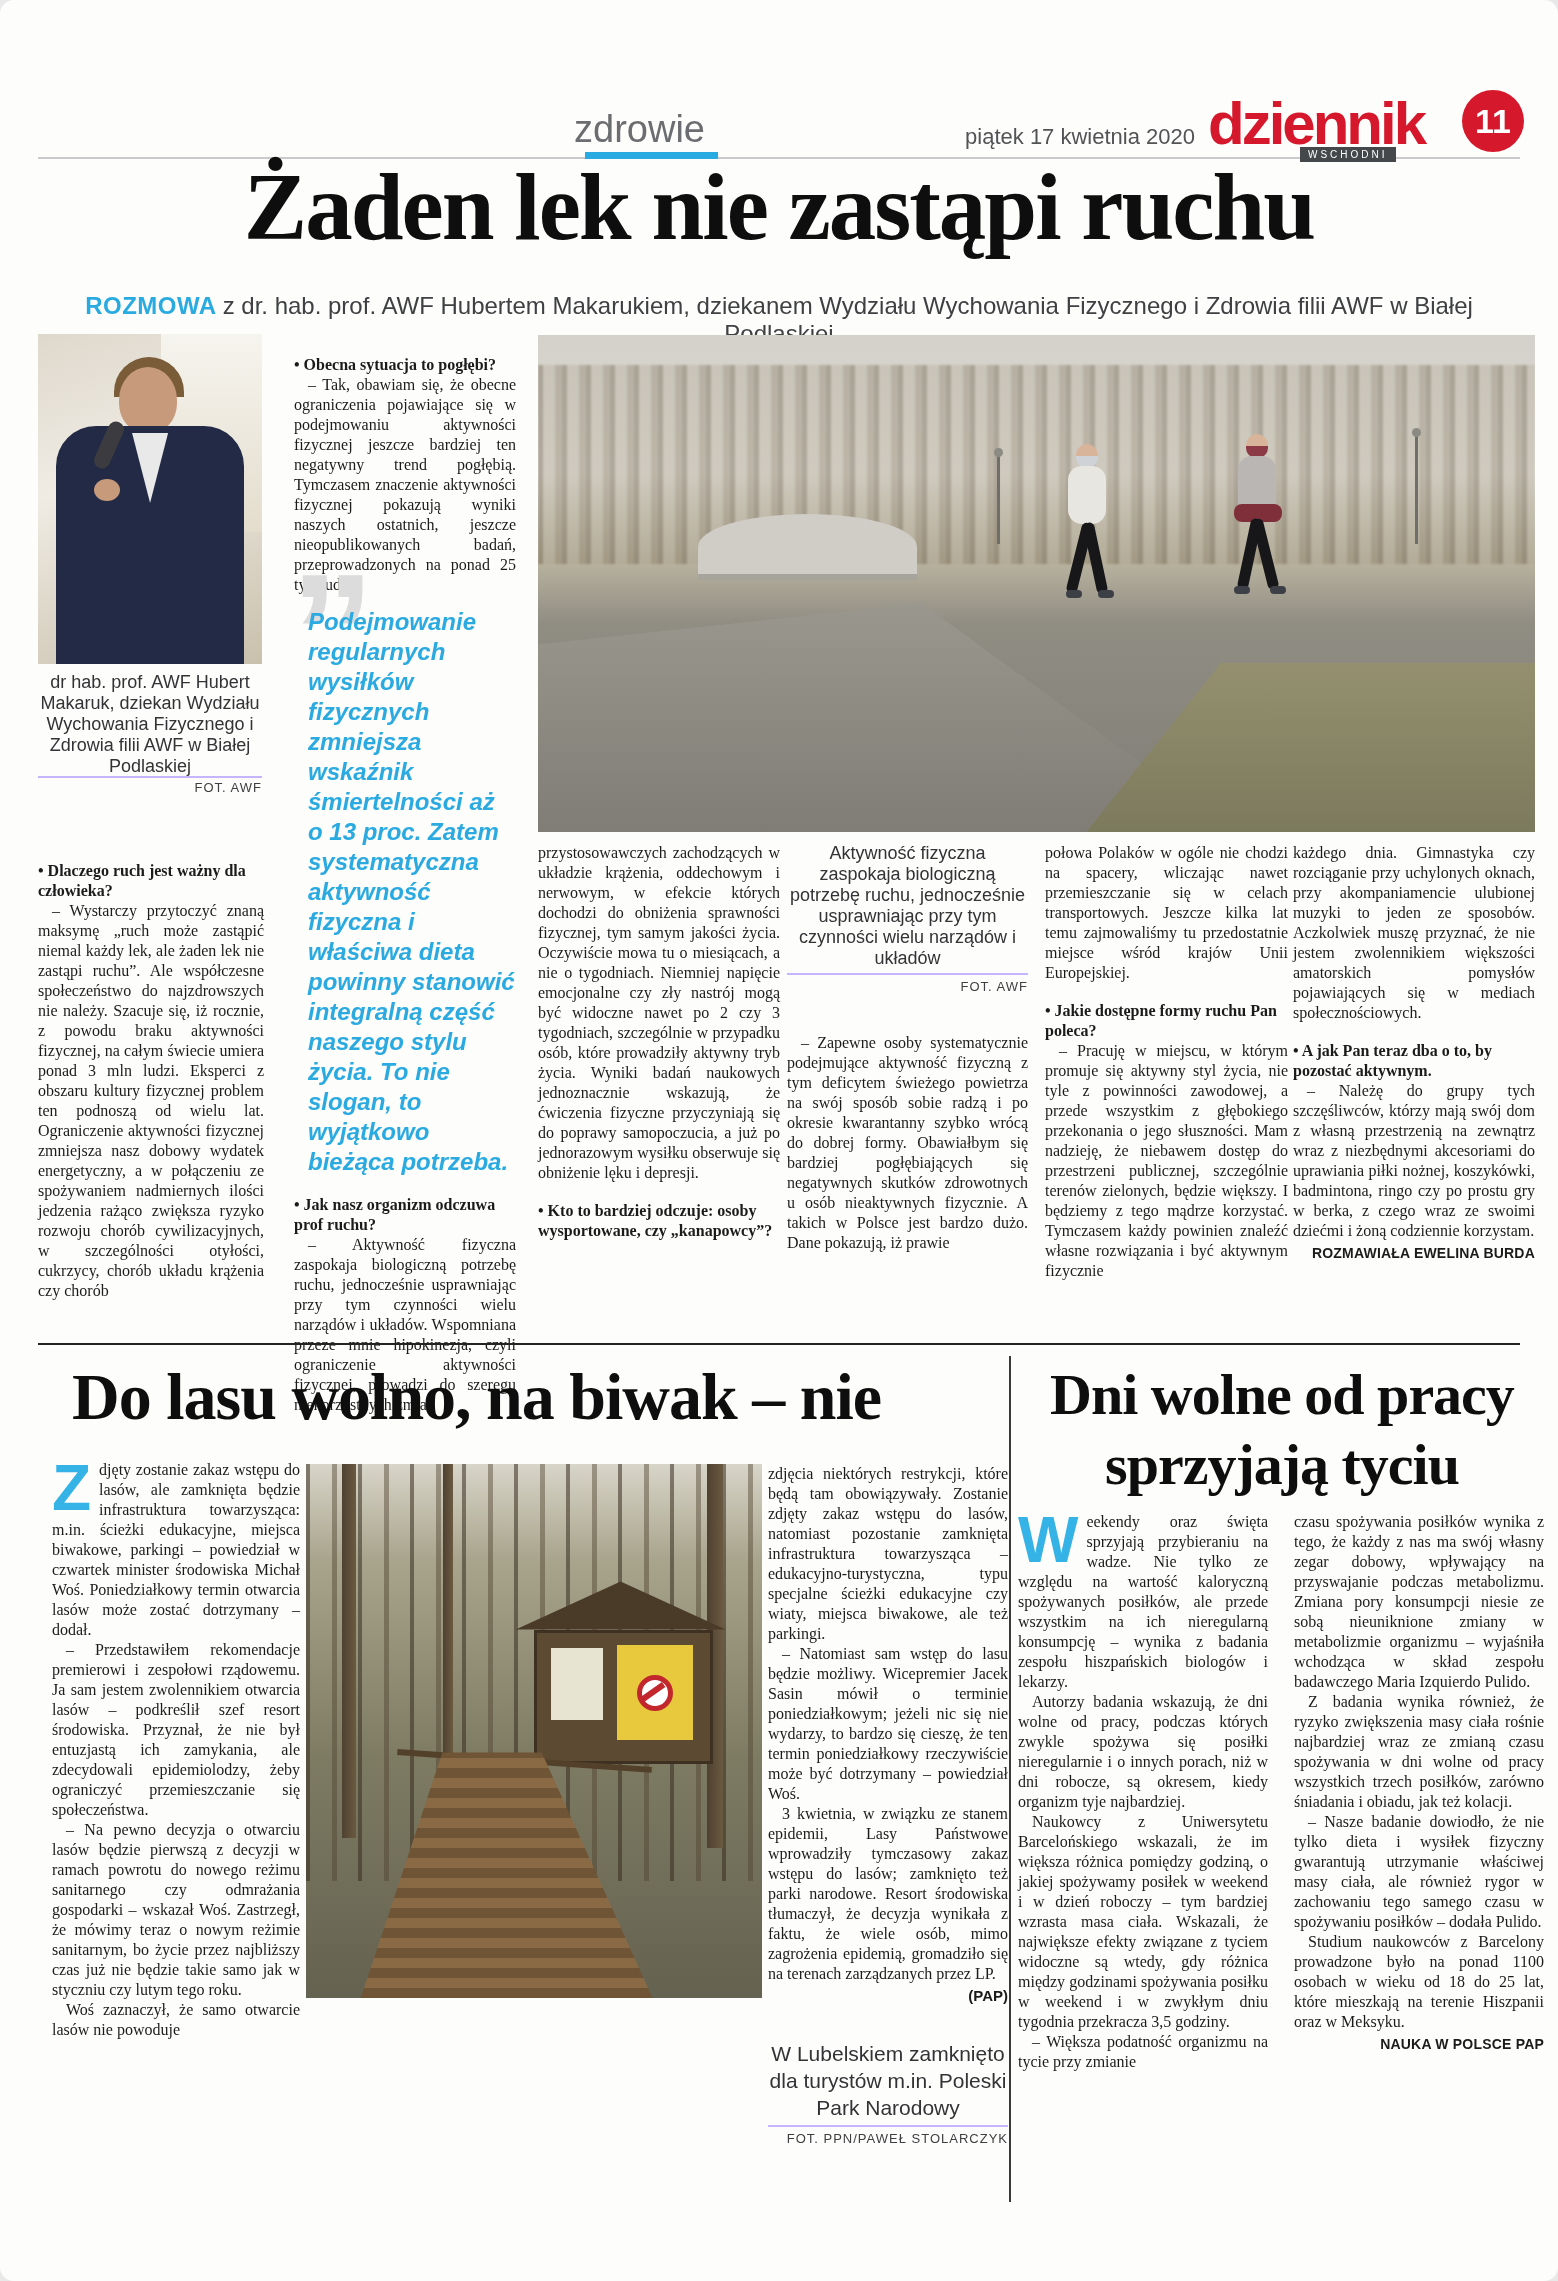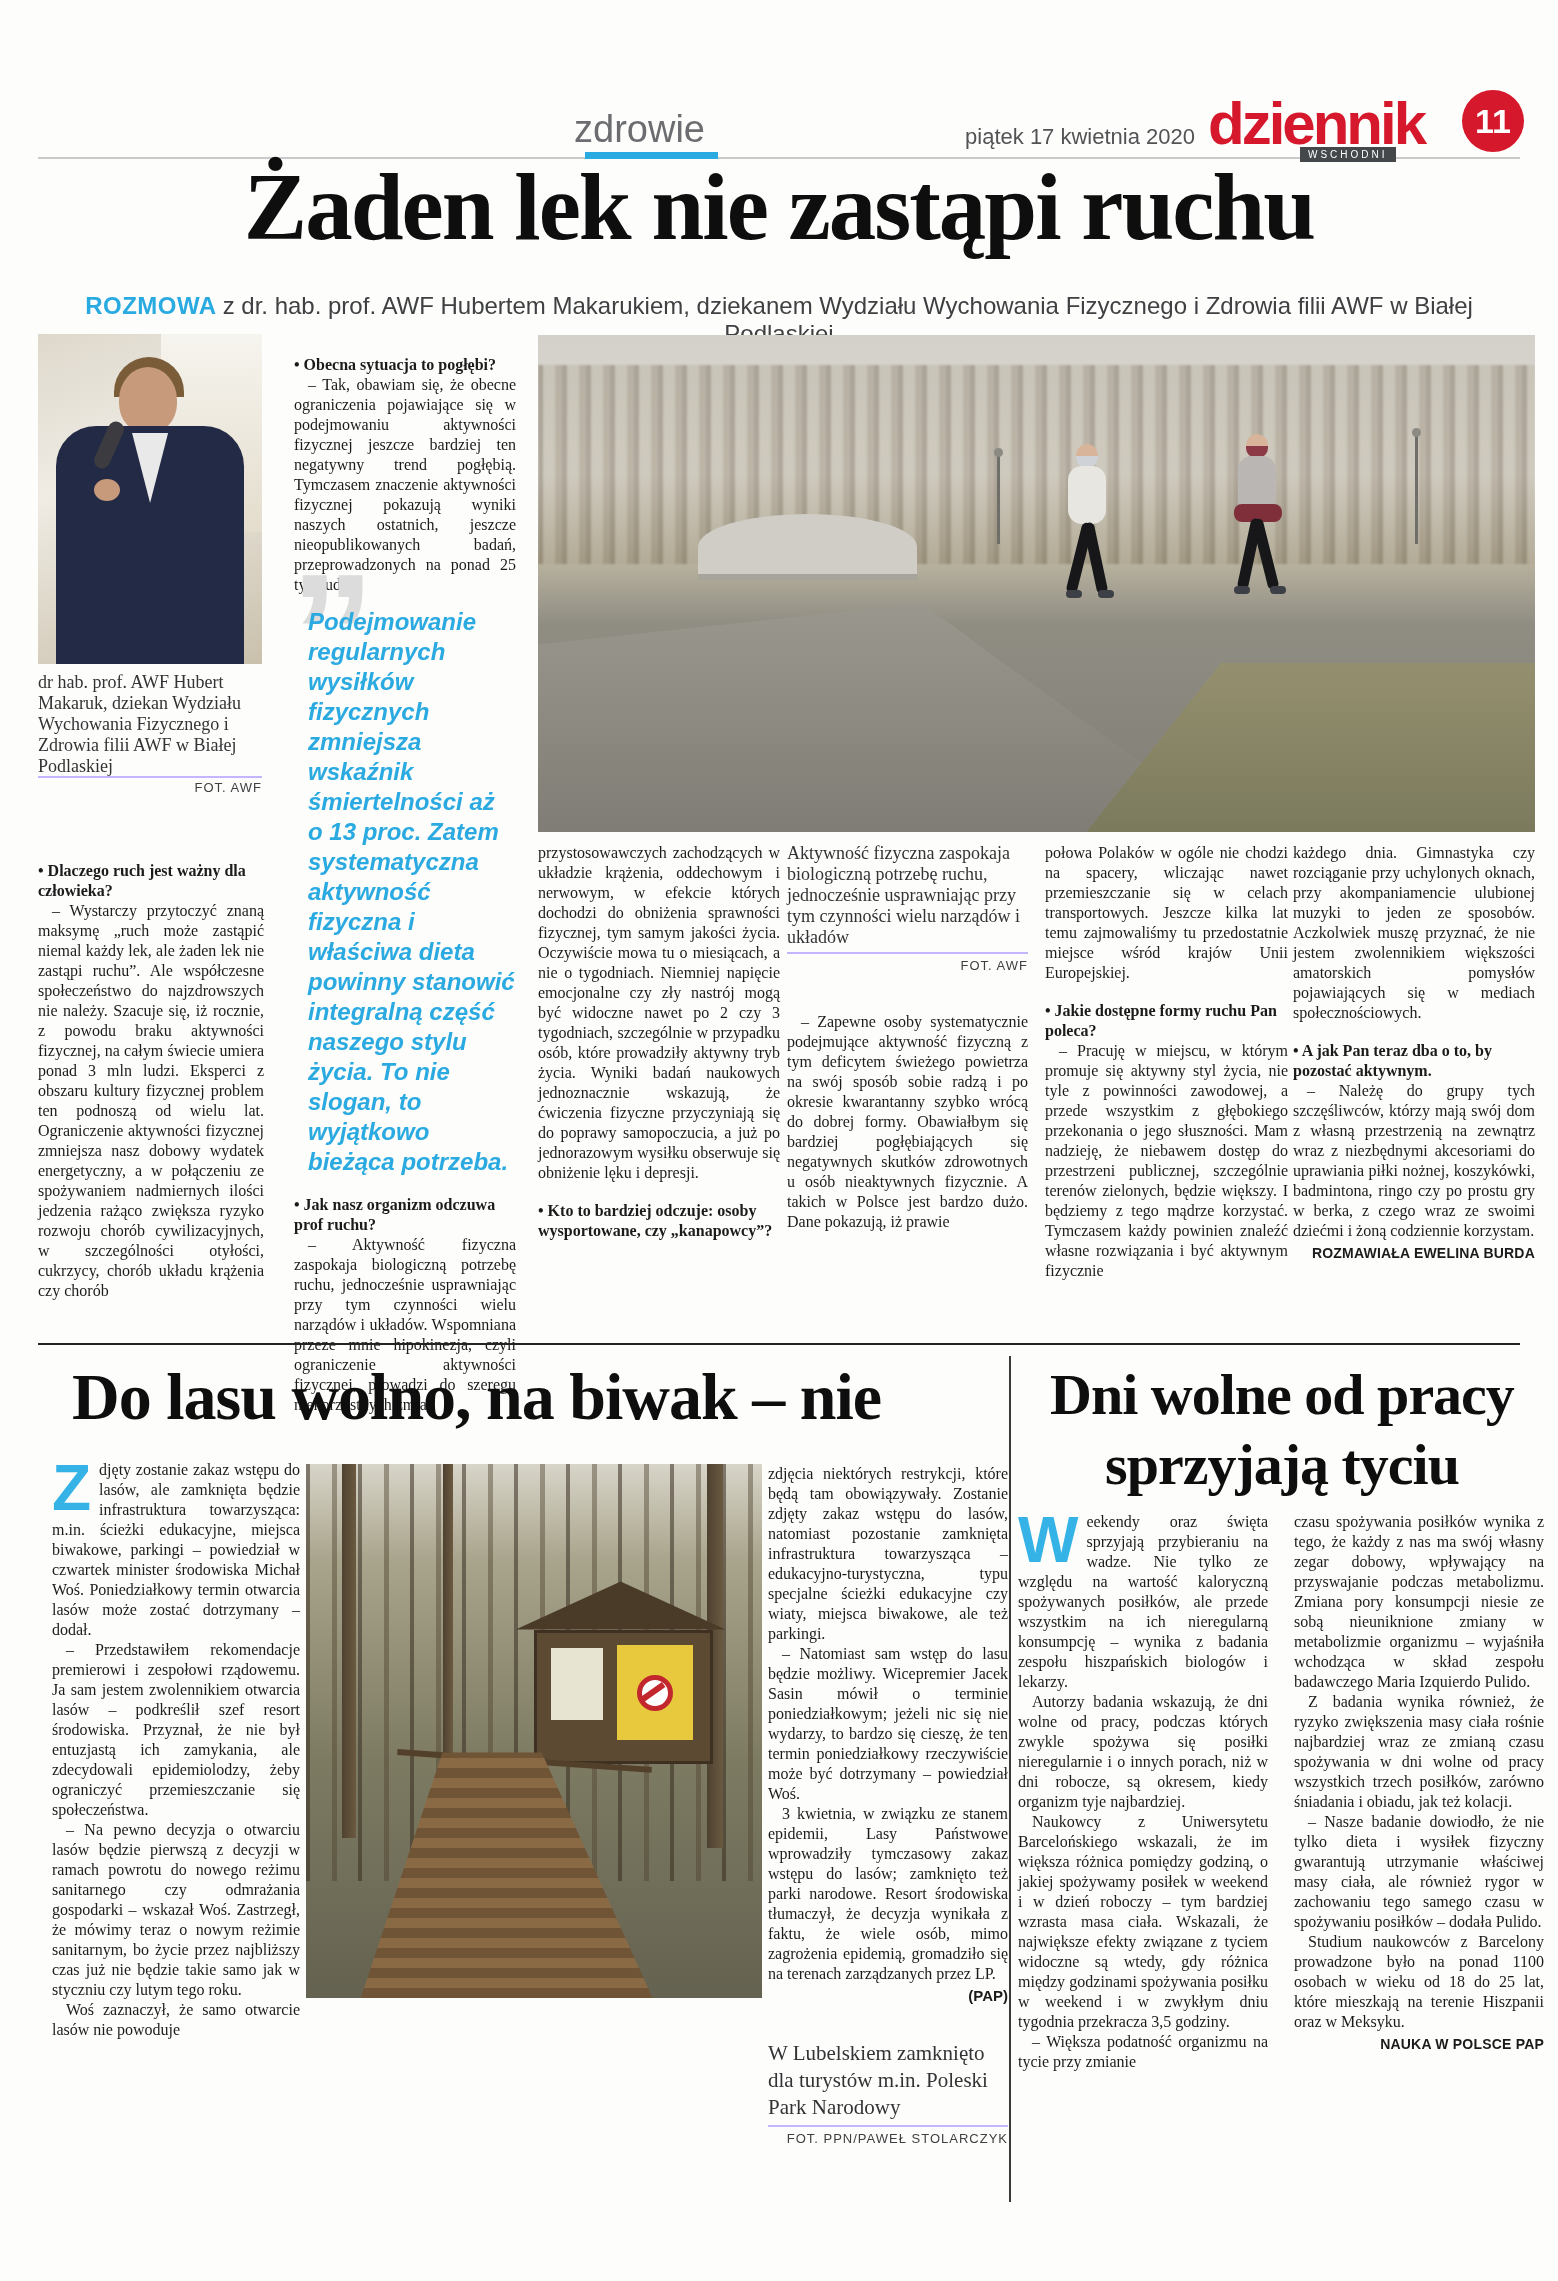--- a/index.html
+++ b/index.html
@@ -1,17 +1,17 @@
 <!DOCTYPE html>
 <html lang="pl"><head>
 <meta charset="utf-8">
 <style>
   html,body{margin:0;padding:0;background:#e9e9e9;}
   #page{position:relative;width:1558px;height:2281px;background:#fdfdfb;margin:0 auto;overflow:hidden;
-        font-family:"Liberation Serif","DejaVu Serif",serif;color:#1b1b1b;}
+        font-family:"Liberation Serif","DejaVu Serif",serif;color:#1b1b1b;border-radius:14px;}
   .abs{position:absolute;}
 
   
   .section-label{font-family:"Liberation Sans",sans-serif;font-weight:400;font-size:38px;color:#6c6d70;text-align:right;}
   .section-bar{background:#29abe2;}
   .head-rule{background:#c9cacb;}
   .date-label{font-family:"Liberation Sans",sans-serif;font-size:22px;color:#525355;text-align:right;}
   .logo{font-family:"Liberation Sans",sans-serif;font-weight:700;font-size:60px;line-height:60px;letter-spacing:-3px;color:#d6182c;}
   .logo-sub{font-family:"Liberation Sans",sans-serif;font-size:10px;letter-spacing:3px;color:#fff;background:#45484b;padding:2px 8px;}
   .page-circle{width:62px;height:62px;border-radius:50%;background:#d6182c;display:flex;align-items:center;justify-content:center;}
@@ -25,21 +25,21 @@
   .headline-3{font-weight:700;font-size:58px;line-height:70px;letter-spacing:-1px;color:#0e0e0e;text-align:center;}
 
   
   .col{position:absolute;text-align:justify;font-size:16px;line-height:20px;}
   .col p{margin:0;}
   .col p.ans{text-indent:14px;}
   .col p.q{font-weight:700;text-indent:0;margin-top:18px;text-align:left;}
   .byline{font-family:"Liberation Sans",sans-serif;font-weight:700;font-size:14px;text-align:right;margin-top:2px;letter-spacing:.2px;}
   .agency{font-family:"Liberation Sans",sans-serif;font-weight:700;font-size:15px;text-align:right;margin-top:2px;}
 
-  .capt{font-family:Liberation Serif, serif;font-size:18px;line-height:21px;color:#333335;text-align:left;}
+  .capt{font-family:Liberation Sans, sans-serif;font-size:18px;line-height:21px;color:#333335;text-align:center;}
   .credit{font-family:"Liberation Sans",sans-serif;font-size:13px;letter-spacing:1px;color:#3f3f41;text-align:right;
           border-top:2px solid #c4b5fd;padding-top:2px;}
   .credit.inflow{margin-top:4px;}
 
   .pullquote{position:relative;font-family:"Liberation Sans",sans-serif;font-style:italic;font-weight:700;
              color:#2aaae1;font-size:24px;line-height:30px;margin:12px 0 10px 14px;text-align:left;}
   .pullquote .qmark{position:absolute;left:-18px;top:-58px;font-style:normal;font-weight:700;
                     font-size:170px;line-height:170px;color:#dcdcdc;z-index:0;}
   .pullquote .qtext{position:relative;z-index:1;}
 

